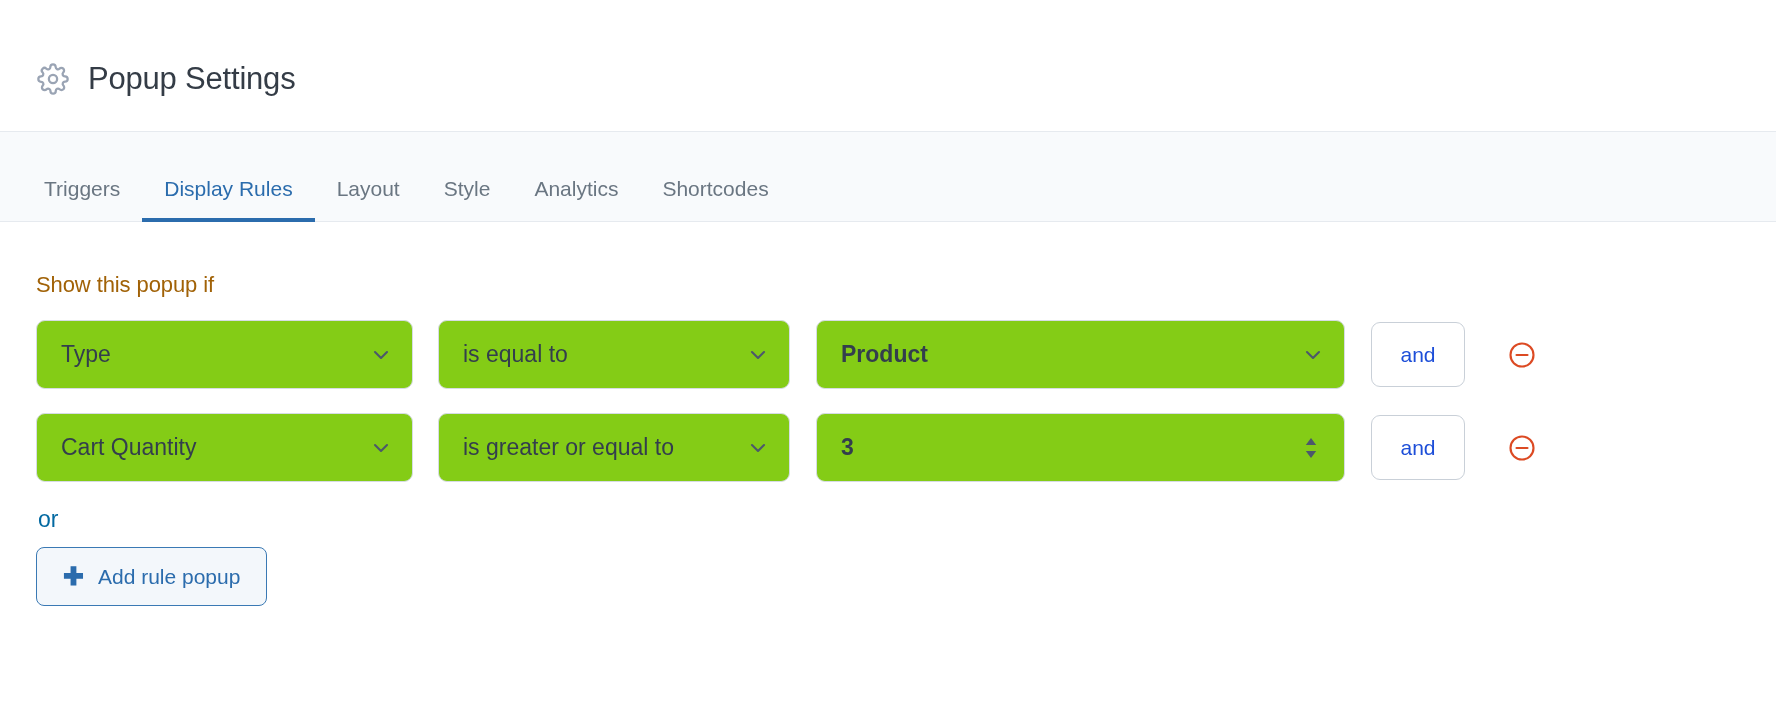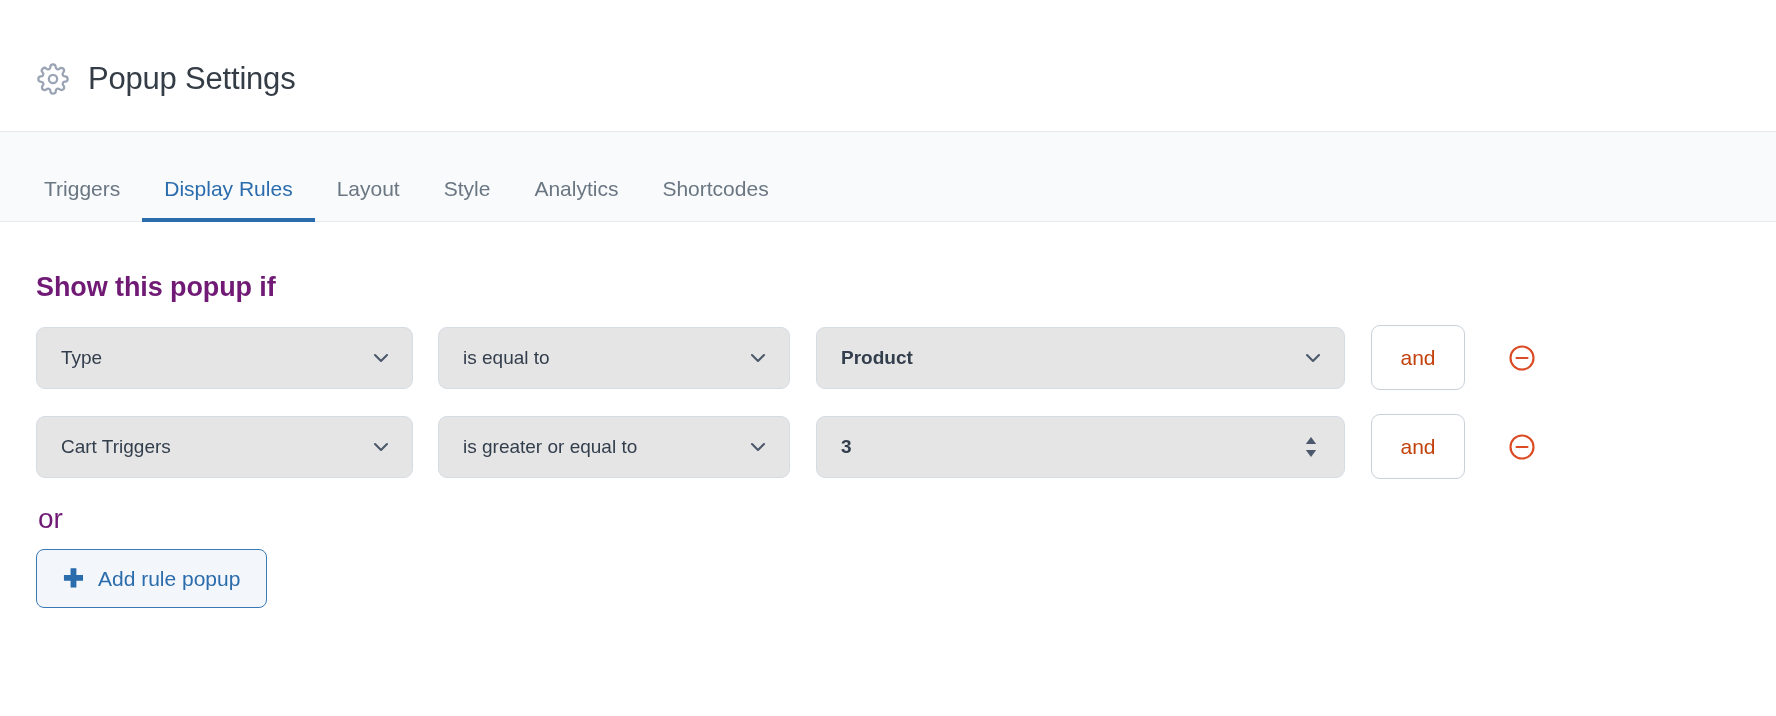--- a/index.html
+++ b/index.html
@@ -56,43 +56,43 @@
     position: absolute;
     left: 0; right: 0; bottom: -1px;
     height: 4px;
     background: #2b6cad;
   }
   .tab:first-child.active::after { left: 0; right: 22px; }
 
   
   .content { padding: 50px 36px 0 36px; background:#fff; }
   .section-title {
-    font-size: 27px;
-    font-weight: bold;
-    color: #701a75;
+    font-size: 22px;
+    font-weight: normal;
+    color: #a16207;
     margin-bottom: 22px;
     letter-spacing: -0.1px;
   }
 
   .rule-row {
     display: flex;
     align-items: center;
     margin-bottom: 24px;
   }
 
   .field {
     position: relative;
-    height: 62px;
-    background: #e5e5e5;
+    height: 69px;
+    background: #84cc16;
     border: 1px solid #d6dce4;
     border-radius: 9px;
     display: flex;
     align-items: center;
     padding: 0 18px 0 24px;
-    font-size: 19px;
+    font-size: 23px;
     color: #333e4d;
     cursor: pointer;
   }
   .field .val { flex: 1; white-space: nowrap; overflow: hidden; }
   .field.w-subject { width: 377px; margin-right: 25px; }
   .field.w-operator { width: 352px; margin-right: 26px; }
   .field.w-value   { width: 529px; margin-right: 26px; font-weight: bold; }
 
   .chev { width: 26px; height: 26px; display:flex; align-items:center; justify-content:center; flex:0 0 auto; }
 
@@ -107,34 +107,34 @@
   .conj-btn {
     width: 94px;
     height: 65px;
     border: 1px solid #c9d0d8;
     border-radius: 9px;
     background: #ffffff;
     display: flex;
     align-items: center;
     justify-content: center;
     font-size: 21px;
-    color: #c2410c;
+    color: #1d4ed8;
     margin-right: 42px;
     cursor: pointer;
   }
 
   .remove-btn {
     width: 30px; height: 30px;
     display: flex; align-items: center; justify-content: center;
     cursor: pointer;
   }
 
   .or-label {
-    font-size: 28px;
-    color: #701a75;
+    font-size: 23px;
+    color: #0369a1;
     margin: 12px 0 14px 2px;
   }
 
   .add-group-btn {
     display: inline-flex;
     align-items: center;
     gap: 14px;
     height: 59px;
     padding: 0 26px;
     background: #f3f7fb;
@@ -209,21 +209,21 @@
         <svg width="30" height="30" viewBox="0 0 24 24" fill="none" stroke="#dc4a23" stroke-width="1.7" stroke-linecap="round">
             <circle cx="12" cy="12" r="9.2"></circle>
             <line x1="7.6" y1="12" x2="16.4" y2="12"></line>
           </svg>
       </div>
     </div>
 
     
     <div class="rule-row">
       <div class="field w-subject">
-        <span class="val">Cart Triggers</span>
+        <span class="val">Cart Quantity</span>
         <span class="chev">
           <svg width="24" height="24" viewBox="0 0 24 24" fill="none" stroke="#4c586b" stroke-width="2.1" stroke-linecap="round" stroke-linejoin="round">
               <polyline points="6 9 12 15 18 9"></polyline>
             </svg>
         </span>
       </div>
 
       <div class="field w-operator">
         <span class="val">is greater or equal to</span>
         <span class="chev">

